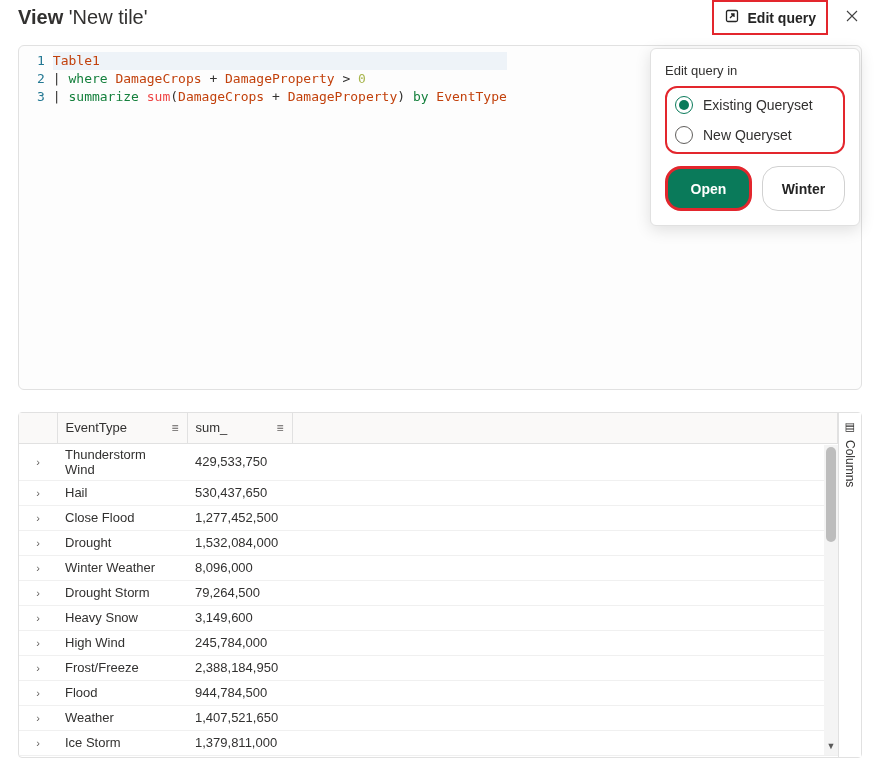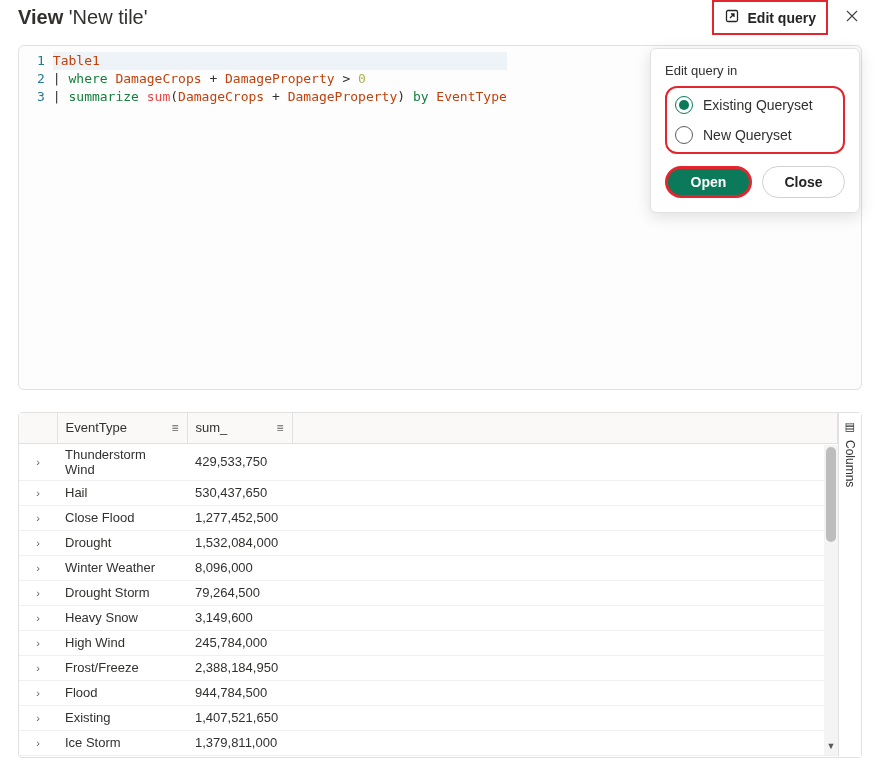--- a/index.html
+++ b/index.html
@@ -147,21 +147,21 @@
     background: #0a7a5a;
     border-radius: 50%;
   }
   .radio-label { font-size: 14px; }
   .dropdown-buttons {
     display: flex;
     gap: 10px;
   }
   .btn {
     flex: 1;
-    height: 32px;
+    height: 45px;
     border-radius: 16px;
     font-size: 14px;
     font-weight: 600;
     display: flex;
     align-items: center;
     justify-content: center;
     cursor: pointer;
   }
   .btn-primary {
     background: #0a7a5a;
@@ -391,21 +391,21 @@
               <td></td>
             </tr>
             <tr>
               <td class="expand-cell"><span class="expand-chevron">›</span></td>
               <td>Flood</td>
               <td class="td-sum">944,784,500</td>
               <td></td>
             </tr>
             <tr>
               <td class="expand-cell"><span class="expand-chevron">›</span></td>
-              <td>Existing</td>
+              <td>Weather</td>
               <td class="td-sum">1,407,521,650</td>
               <td></td>
             </tr>
             <tr>
               <td class="expand-cell"><span class="expand-chevron">›</span></td>
               <td>Ice Storm</td>
               <td class="td-sum">1,379,811,000</td>
               <td></td>
             </tr>
           </tbody>
@@ -432,16 +432,16 @@
     <div class="radio-item">
       <span class="radio-btn"></span>
       <span class="radio-label">New Queryset</span>
     </div>
   </div>
   <div class="dropdown-buttons">
     <div class="btn btn-primary">
       <span>Open</span>
     </div>
     <div class="btn btn-secondary">
-      <span>Close</span>
+      <span>Winter</span>
     </div>
   </div>
 </div>
 
 </body></html>

